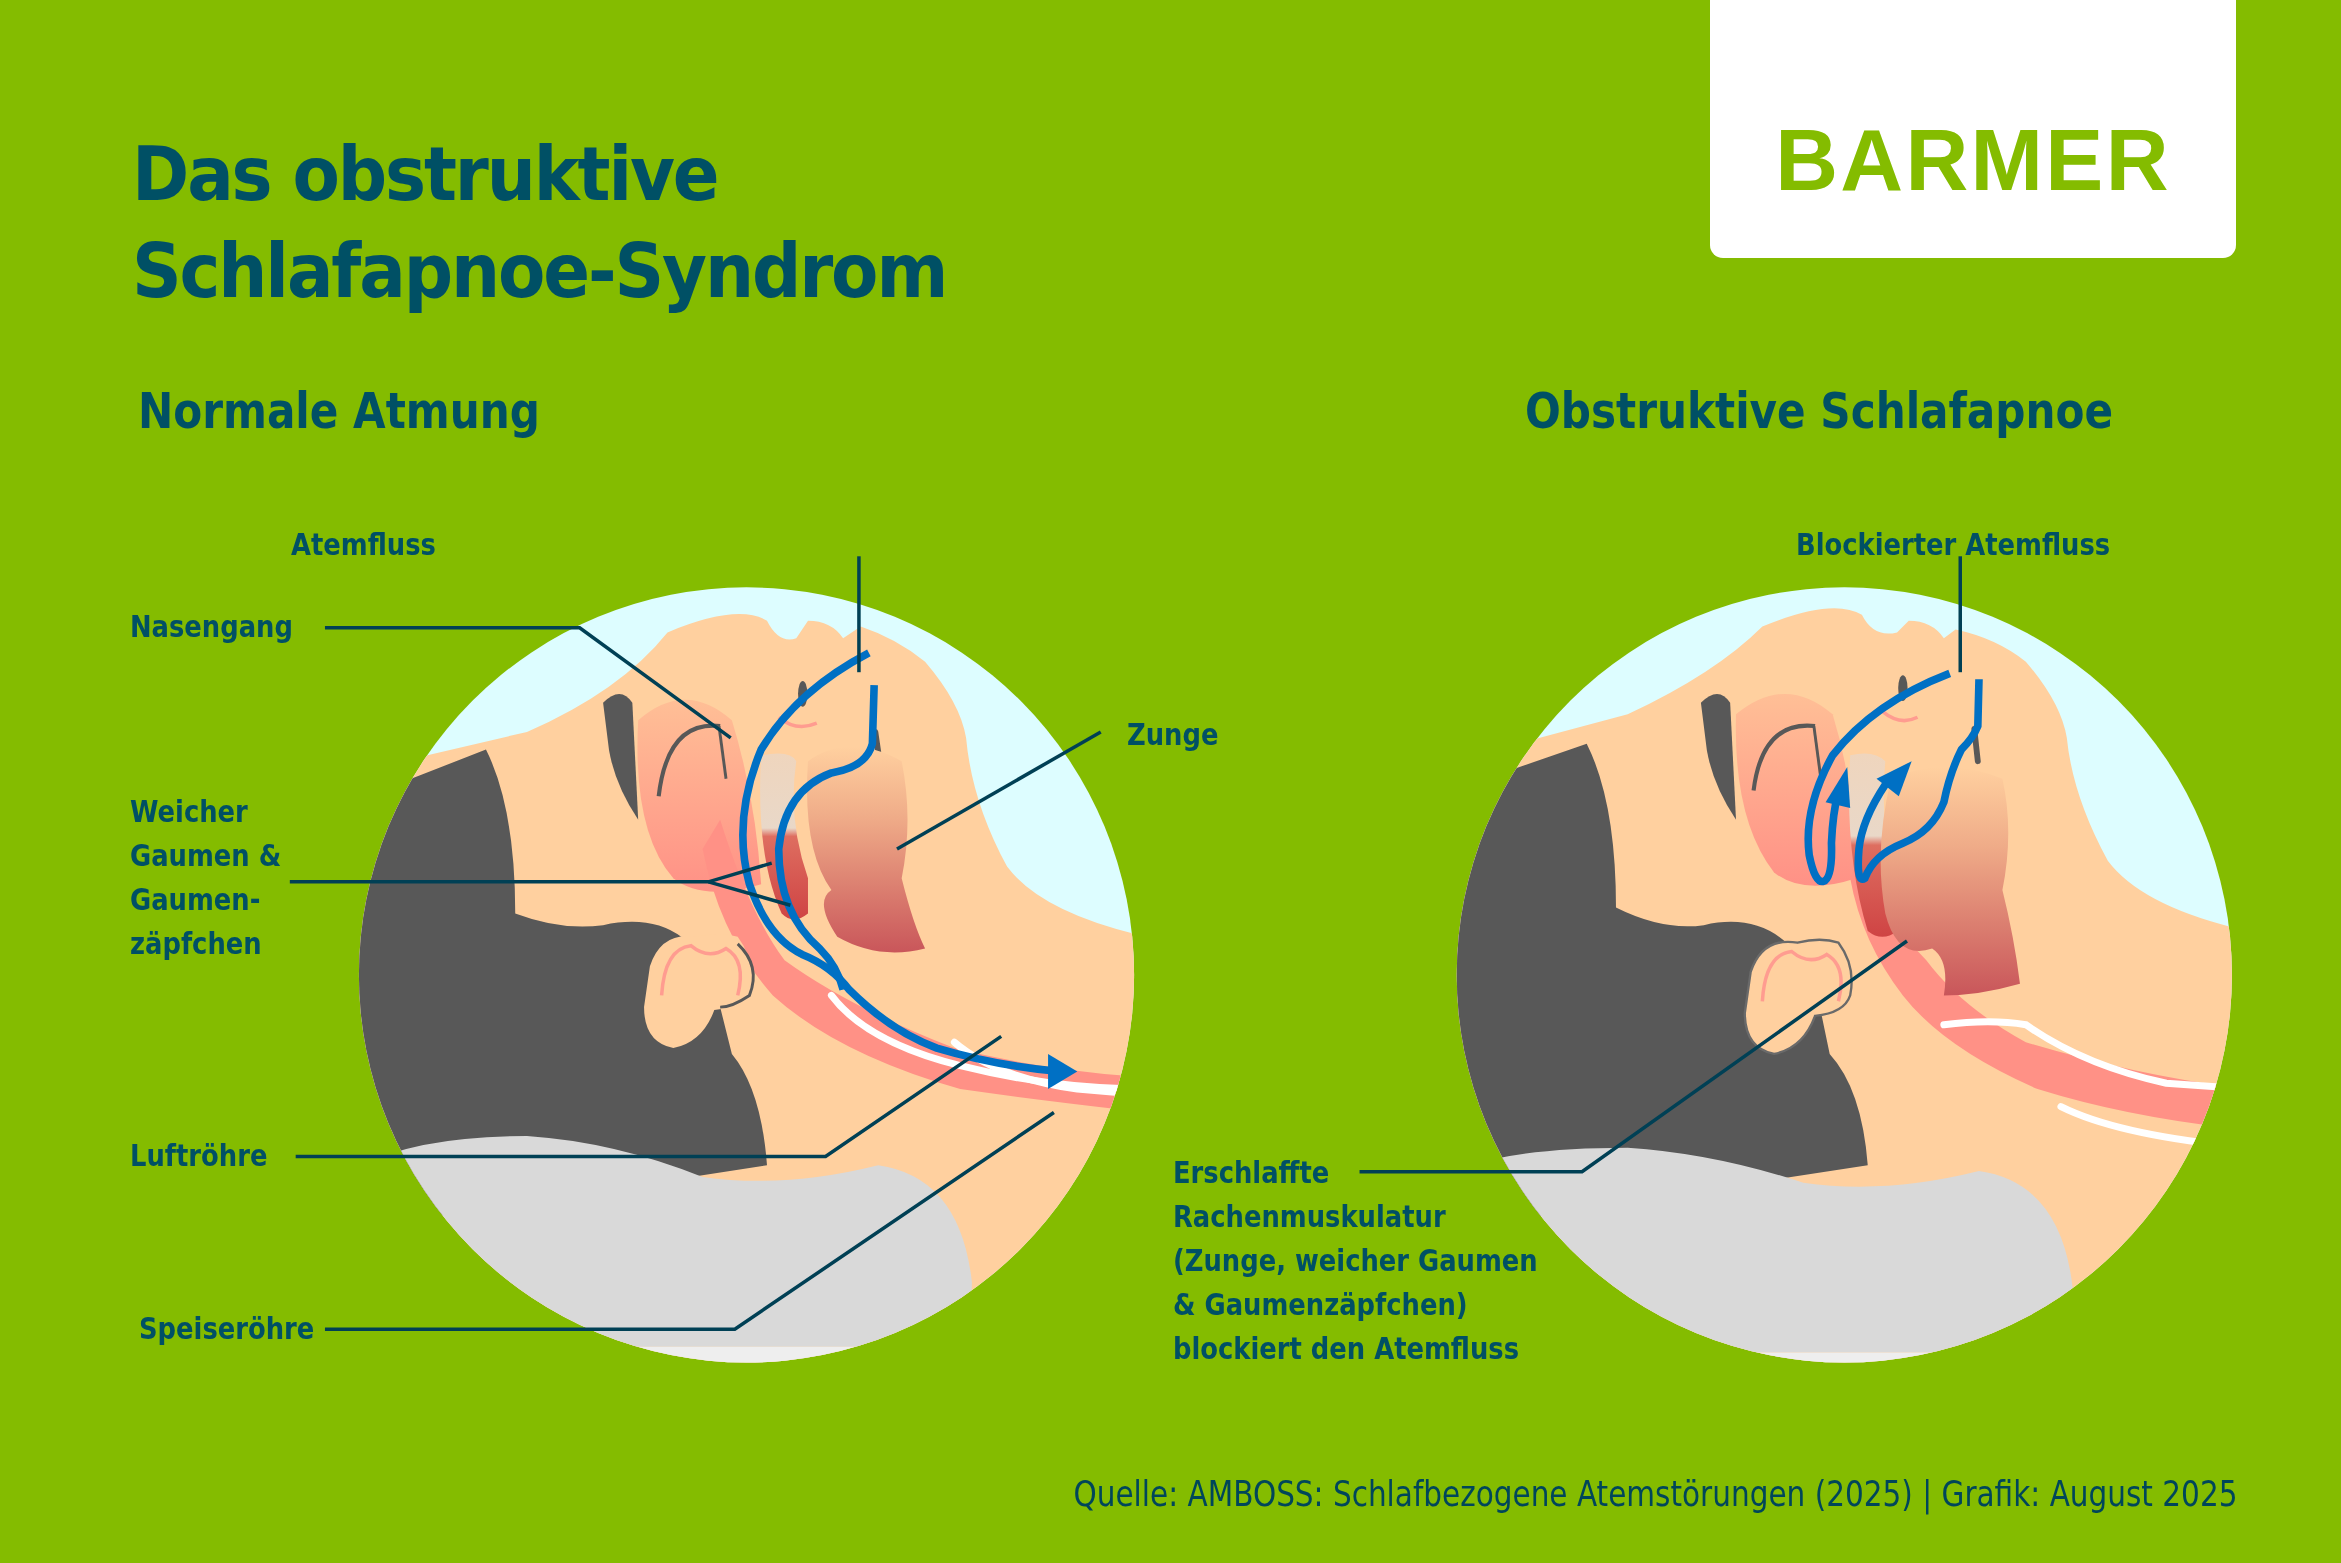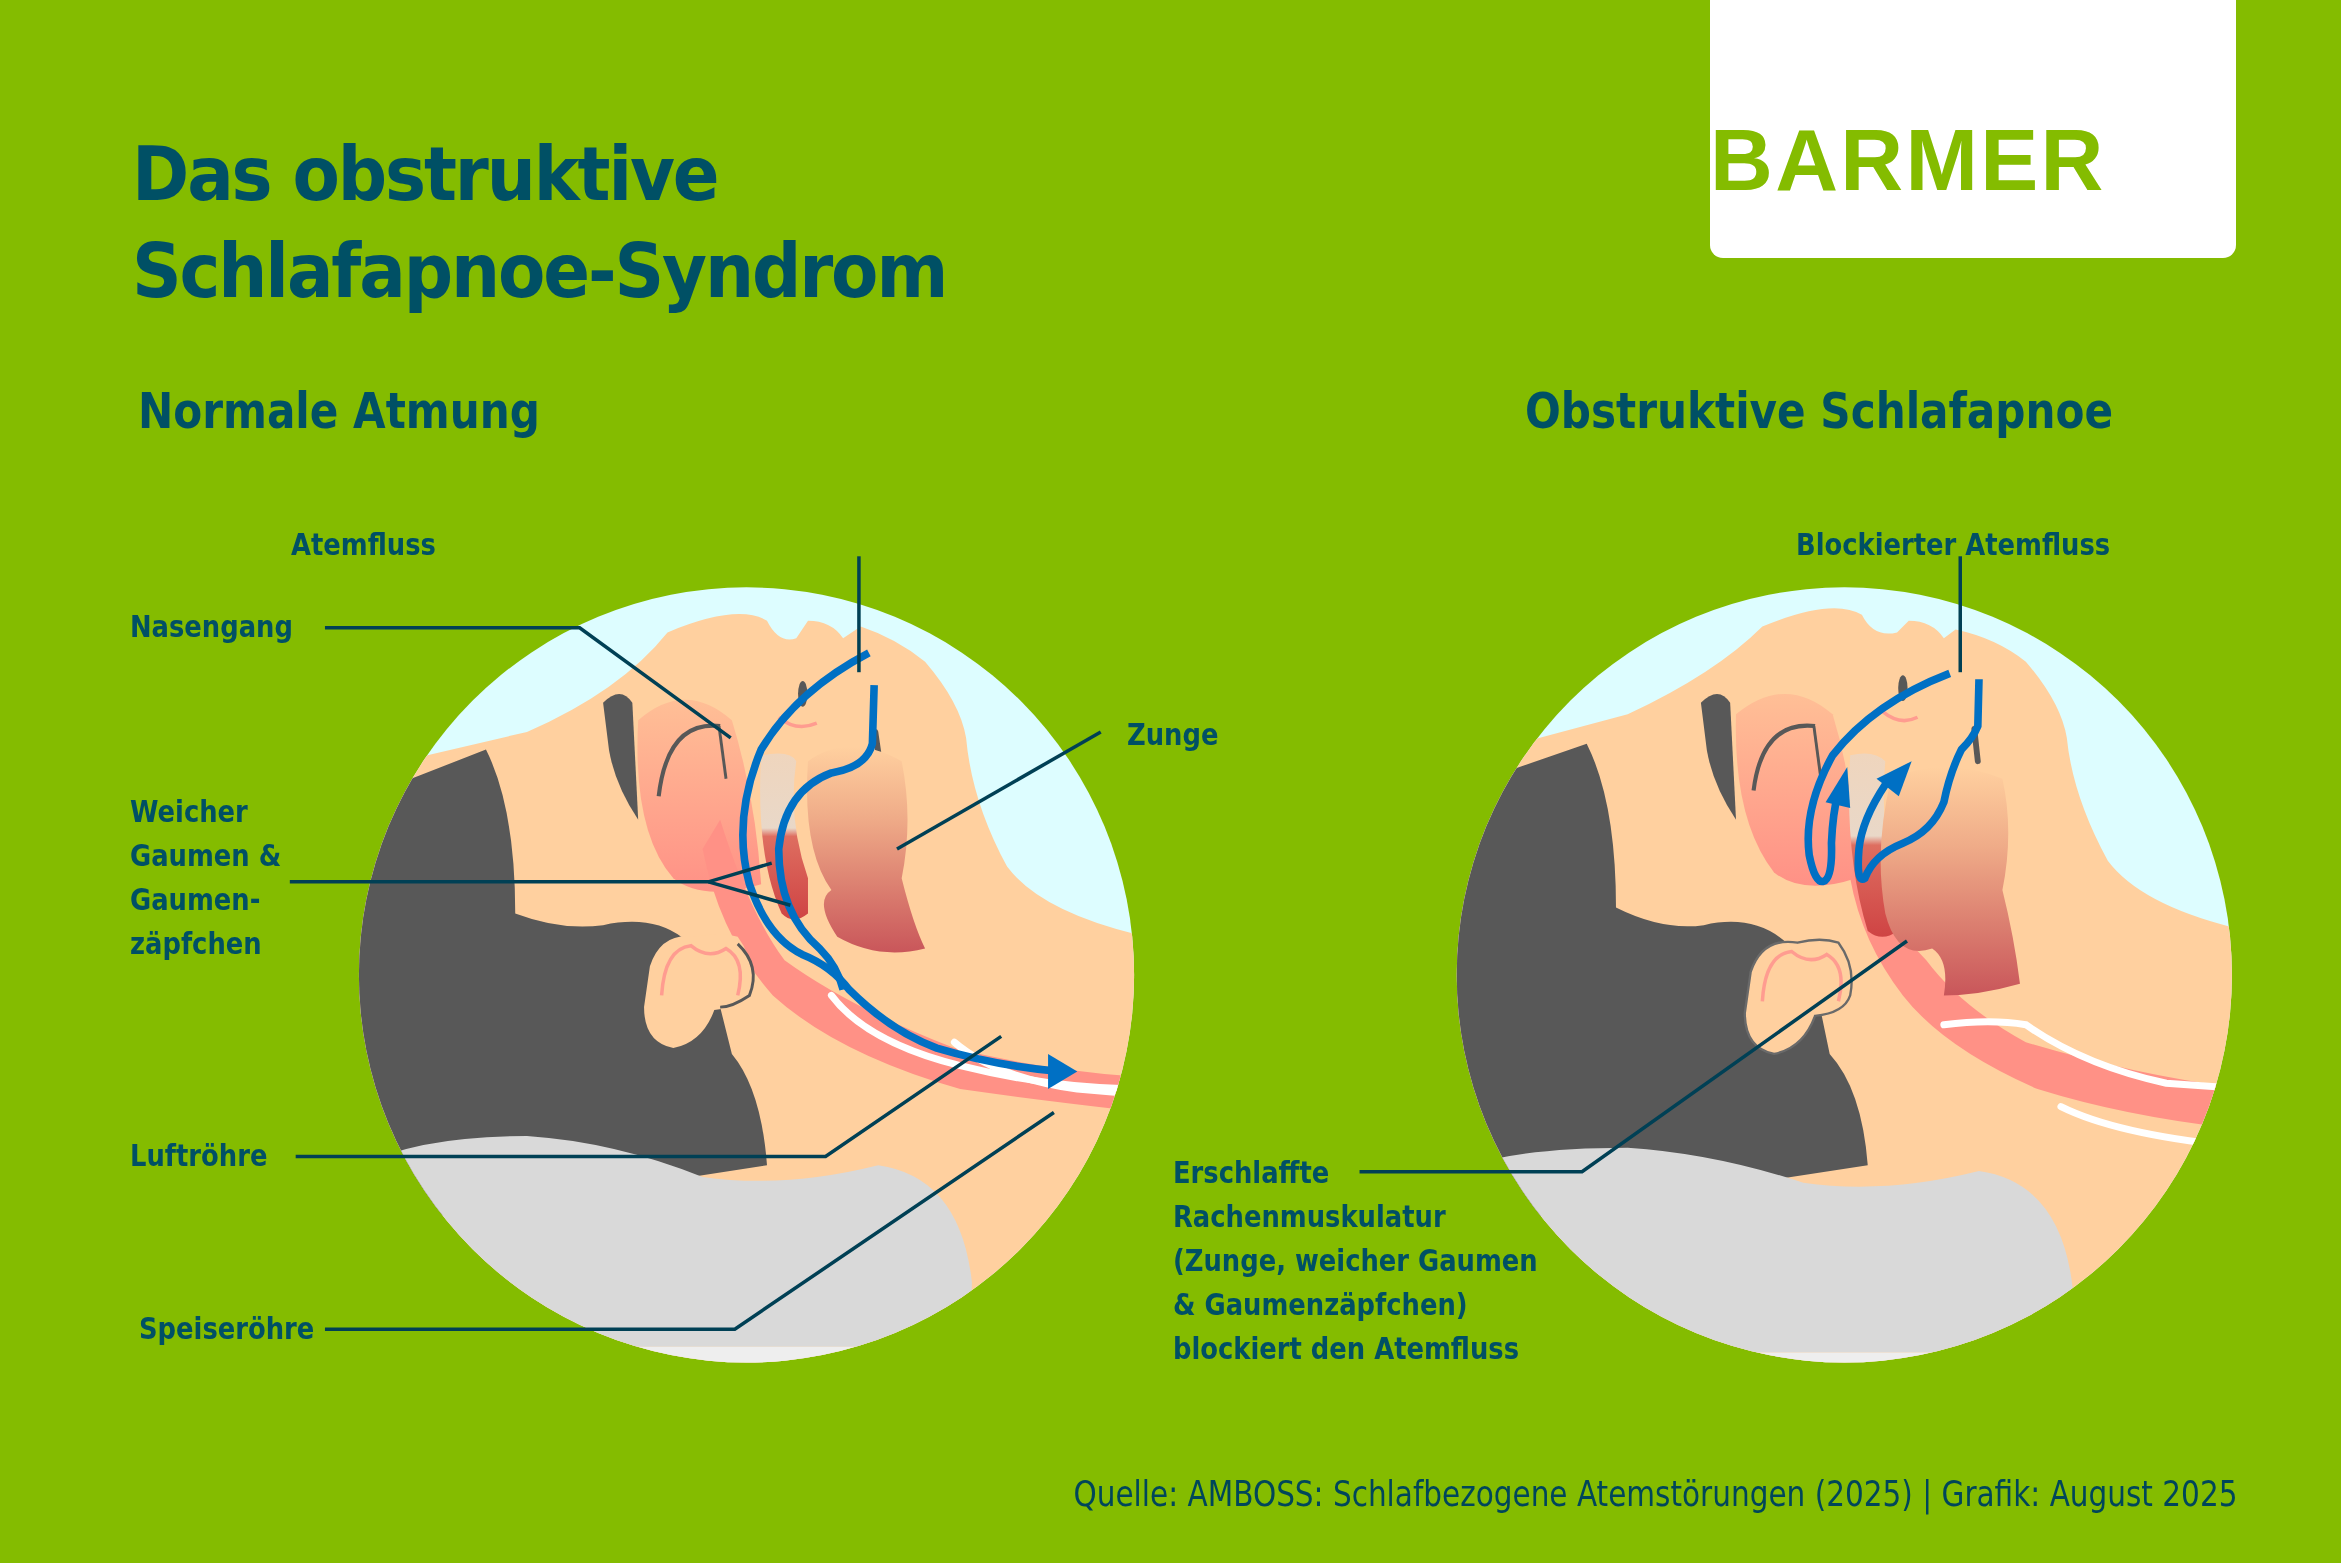--- a/index.html
+++ b/index.html
@@ -1,21 +1,21 @@
 <!DOCTYPE html>
 <html style="font-size:9.4px"><head>
 <meta charset="utf-8">
 <style>
   html, body { margin: 0; padding: 0; }
   body { width: 2342px; height: 1564px; background: #84bc00; position: relative; overflow: hidden; font-family: "DejaVu Sans", sans-serif; }
   .abs { position: absolute; }
   .title { left: 132px; top: 126px; color: #005065; font-family: "DejaVu Sans", sans-serif; font-weight: 900; font-size: 75px; line-height: 97px; letter-spacing: -2.3px; transform: scaleX(0.92); transform-origin: left top; }
   .title span { display: block; }
   .logo-box { left: 1710px; top: 0; width: 526px; height: 258px; background: #ffffff; border-radius: 0 0 13px 13px; }
-  .logo-text { position: absolute; left: 0; right: 0; top: 122px; color: #84bc00; font-family: "Liberation Sans", sans-serif; font-weight: 700; font-size: 87px; letter-spacing: 2.3px; line-height: 76px; }
+  .logo-text { position: absolute; left: 0; right: 0; top: 122px; text-align: center; color: #84bc00; font-family: "Liberation Sans", sans-serif; font-weight: 700; font-size: 87px; letter-spacing: 2.3px; line-height: 76px; }
   .section { color: #005065; font-family: "DejaVu Sans", sans-serif; font-weight: 700; font-size: 49px; line-height: 59px; transform: scaleX(0.86); transform-origin: left top; white-space: nowrap; }
   .label { color: #005065; font-family: "DejaVu Sans", sans-serif; font-weight: 700; font-size: 30px; line-height: 44px; transform: scaleX(0.86); transform-origin: left top; white-space: nowrap; }
   .source { right: 105px; top: 1470px; color: #00465a; font-family: "DejaVu Sans", sans-serif; font-size: 36px; line-height: 47px; transform: scaleX(0.82); transform-origin: right top; white-space: nowrap; }
   svg.illus { position: absolute; left: 0; top: 0; }
 </style>
 </head>
 <body>
 
 <div class="abs title">
   <span>Das obstruktive</span>

